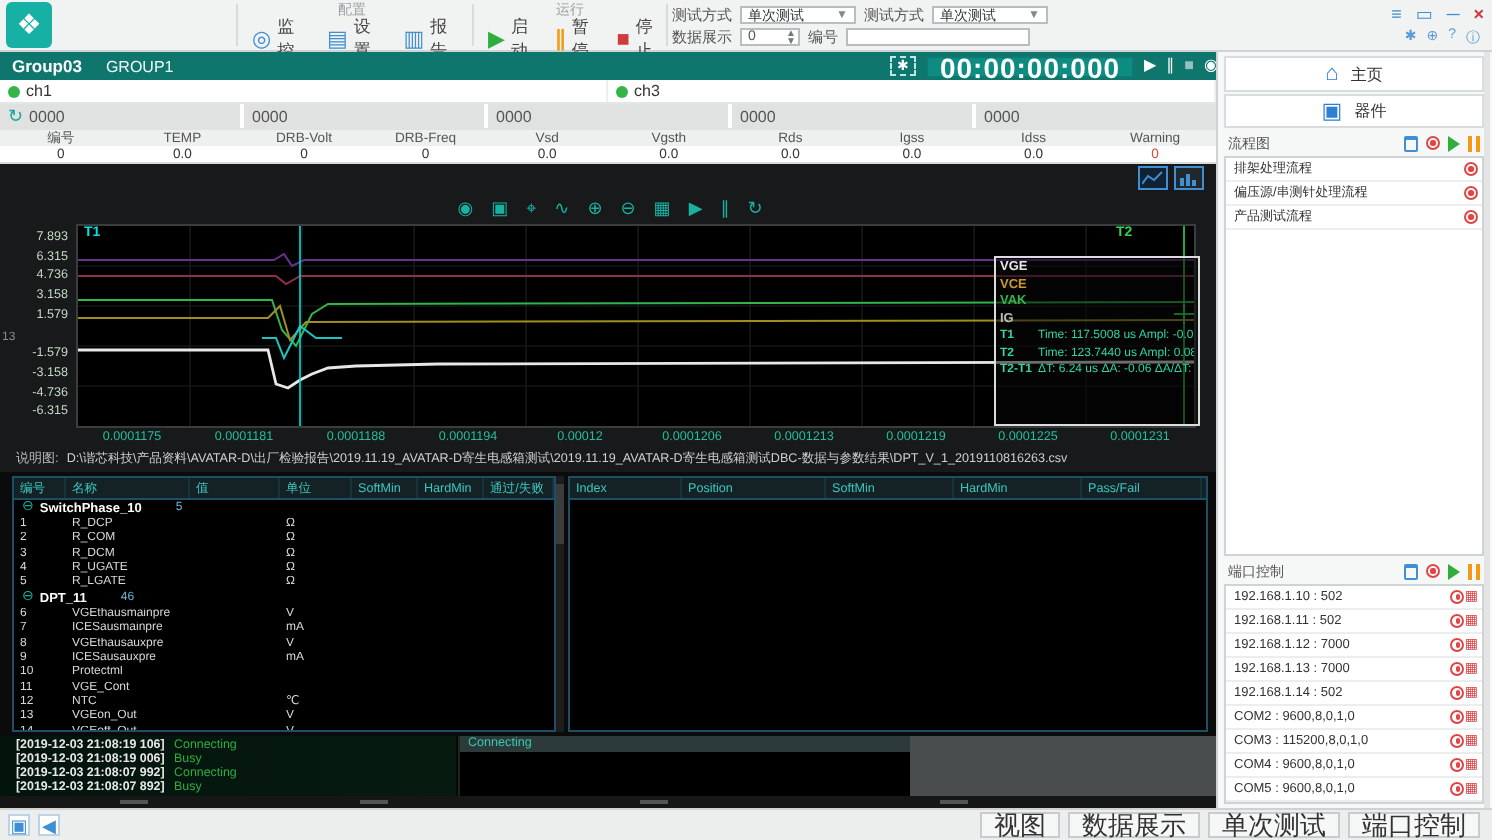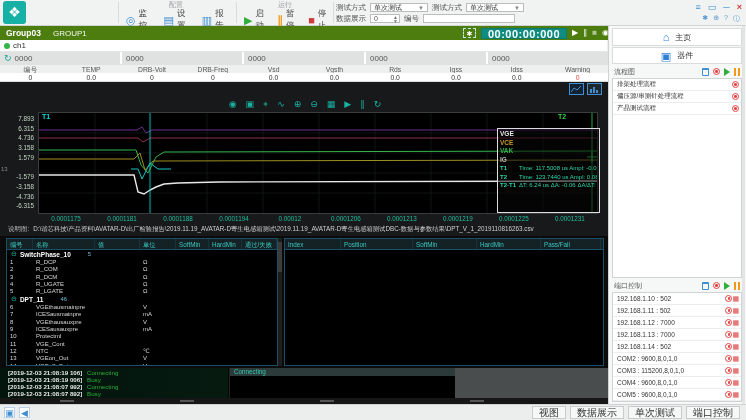--- a/index.html
+++ b/index.html
@@ -32,26 +32,26 @@
   .combo { border:1px solid #b9bdbd; background:#fff; padding:0 3px; min-width:58px; height:9px; font-size:7px; color:#333; display:inline-flex; align-items:center; justify-content:space-between; }
   .combo .car { color:#888; font-size:6px; }
   .spin { border:1px solid #b9bdbd; background:#fff; width:30px; height:9px; font-size:7px; display:inline-flex; align-items:center; justify-content:space-between; padding-left:3px; }
   .spin .ar { color:#777; font-size:5px; line-height:4px; padding-right:1px; }
   #sn-input { border:1px solid #b9bdbd; background:#fff; width:92px; height:9px; font-size:7px; padding:0 2px; font-family:inherit; }
   #win-controls { right:4px; top:2px; display:flex; gap:7px; font-size:9px; color:#3f8fd2; }
   #win-controls .close { color:#d23b3b; font-weight:bold; }
   #mini-icons { right:6px; top:14px; display:flex; gap:5px; font-size:7px; color:#5b9bd5; }
 
   
-  #groupbar { left:0; top:26px; width:617px; height:14px; background:#4d7c0f; color:#fff; display:flex; align-items:center; font-size:8.5px; }
+  #groupbar { left:0; top:26px; width:617px; height:14px; background:#0f766e; color:#fff; display:flex; align-items:center; font-size:8.5px; }
   #groupbar .gname { font-weight:bold; margin-left:6px; }
   #groupbar .gsub { margin-left:12px; font-size:8px; opacity:.95; }
   #gb-right { margin-left:auto; display:flex; align-items:center; gap:5px; padding-right:8px; }
   #gb-gear { width:13px; height:10px; border:1px dashed #bfe8e4; font-size:7px; text-align:center; line-height:9px; }
-  #gb-timer { background:#0e8c82; border:1px solid #0b7a71; padding:0 6px; height:11px; font-size:11px; font-weight:bold; line-height:10px; letter-spacing:.5px; }
+  #gb-timer { background:#0e8c82; border:1px solid #0b7a71; padding:0 6px; height:11px; font-size:14px; font-weight:bold; line-height:10px; letter-spacing:.5px; }
   .gb-ic { font-size:8px; line-height:10px; }
   .gb-ic.dim { opacity:.55; }
 
   
   #channels { left:0; top:40px; width:608px; height:12px; background:#fff; display:flex; border-bottom:1px solid #e4e6e6; }
   .ch-cell { flex:1; display:flex; align-items:center; gap:3px; font-size:8px; color:#333; padding-left:4px; border-right:1px solid #eee; }
   .dot { width:6px; height:6px; border-radius:50%; background:#33b54a; display:inline-block; }
   #ch-values { left:0; top:52px; width:608px; height:12px; display:flex; gap:2px; background:#fff; }
   .chv-cell { flex:1; background:#e0e2e2; font-size:8px; color:#555; display:flex; align-items:center; padding-left:4px; gap:3px; }
   .refresh { color:#17a79c; font-size:9px; }
@@ -111,21 +111,21 @@
   #log-right { position:absolute; left:229px; top:0; width:226px; height:30px; background:#000; border-left:1px solid #222; }
   #log-right .hdr { height:8px; background:#2c3a3a; font-size:6.3px; color:#35c9b0; padding-left:4px; line-height:8px; }
   #log-fill { position:absolute; left:455px; top:0; width:153px; height:30px; background:#4a4d4d; }
   #hscroll { left:0; top:398px; width:608px; height:6px; background:#161616; }
   #hscroll i { position:absolute; top:2px; width:14px; height:2px; background:#555; }
 
   
   #bottombar { left:0; top:404px; width:746px; height:16px; background:#eceeee; border-top:1px solid #cfd2d2; display:flex; align-items:center; }
   .bb-ic { width:11px; height:11px; margin-left:4px; color:#3f8fd2; font-size:9px; line-height:11px; text-align:center; border:1px solid #bcd2e8; background:#fff; }
   #bb-btns { margin-left:auto; display:flex; gap:4px; padding-right:6px; }
-  .bb-btn { font-size:10px; color:#333; background:#f6f7f7; border:1px solid #c9cccc; padding:1px 6px; line-height:9px; }
+  .bb-btn { font-size:13px; color:#333; background:#f6f7f7; border:1px solid #c9cccc; padding:1px 6px; line-height:9px; }
 
   
   #sidebar { left:608px; top:26px; width:138px; height:378px; background:#f6f7f7; border-left:1px solid #cfd3d3; }
   .side-card { position:absolute; left:3px; width:130px; background:#fff; border:1px solid #d9dcdc; display:flex; align-items:center; justify-content:center; gap:6px; font-size:8px; color:#333; }
   .side-card .ic { color:#2f7fd6; font-size:11px; line-height:12px; }
   .panel-hdr { position:absolute; left:3px; width:130px; height:11px; display:flex; align-items:center; font-size:7px; color:#555; }
   .panel-hdr .ttl { flex:1; padding-left:2px; }
   .hdr-icons { display:flex; gap:4px; align-items:center; padding-right:2px; }
   .panel-box { position:absolute; left:3px; width:130px; background:#fff; border:1px solid #cfd3d3; overflow:hidden; }
   .pb-row { height:12px; display:flex; align-items:center; border-bottom:1px solid #eceeee; font-size:6.5px; color:#333; padding:0 2px 0 4px; }
@@ -229,20 +229,24 @@
       <span class="gb-ic">∥</span>
       <span class="gb-ic dim">■</span>
       <span class="gb-ic">◉</span>
     </div>
   </div>
 
   <div id="channels" class="abs">
       <div class="ch-cell">
        <span class="dot"></span>
        <span>ch1</span>
+      </div>
+      <div class="ch-cell">
+       <span class="dot"></span>
+       <span>ch3</span>
       </div>
     </div>
   <div id="ch-values" class="abs">
       <div class="chv-cell">
        <span class="refresh">↻</span>
        <span>0000</span>
       </div>
       <div class="chv-cell">
 
        <span>0000</span>

